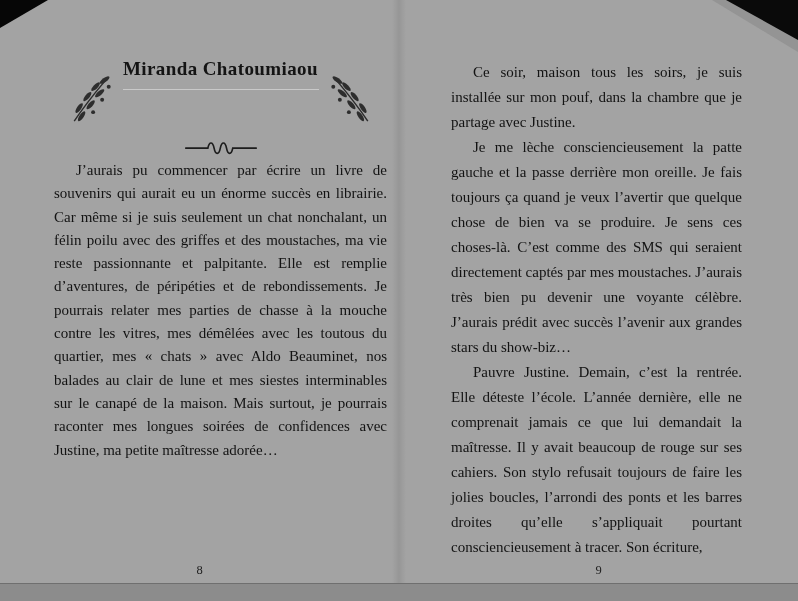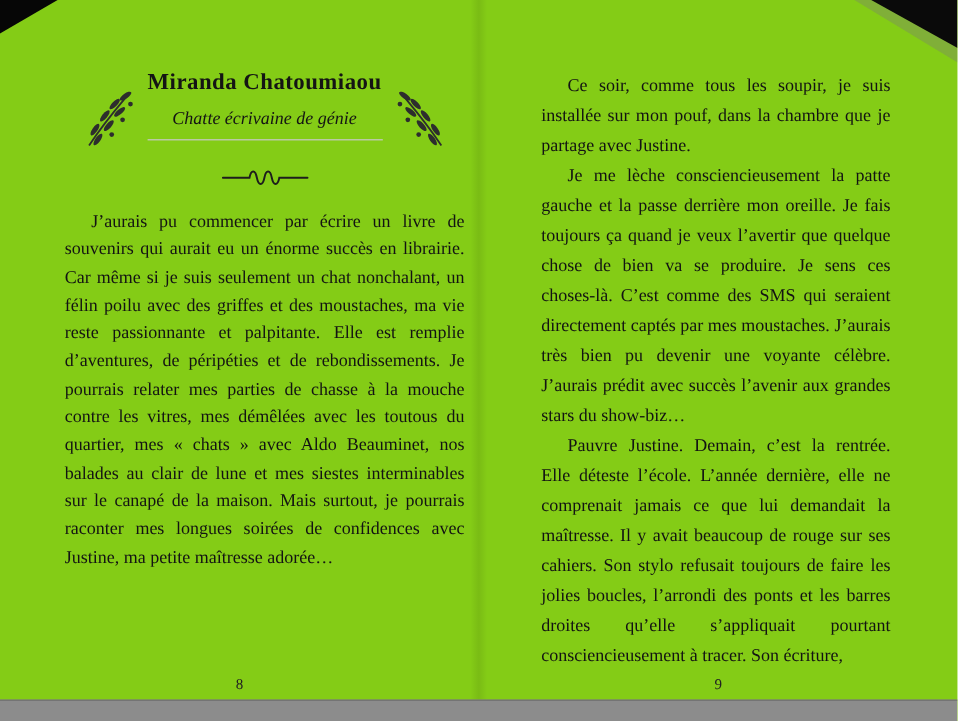--- a/index.html
+++ b/index.html
@@ -4,21 +4,21 @@
 <style>
   html, body {
     margin: 0;
     padding: 0;
     background: #ffffff;
   }
   .screen {
     position: relative;
     width: 798px;
     height: 601px;
-    background: #84cc16;
+    background: #a3a3a3;
     overflow: hidden;
     font-family: "Liberation Serif", serif;
     color: #141414;
   }
   
   .corner { position: absolute; width: 0; height: 0; }
   .corner.tl {
     top: 0; left: 0;
     border-top: 28px solid #060606;
     border-right: 48px solid transparent;
@@ -114,21 +114,21 @@
     margin-top: 14px;
   }
   
   .body p {
     margin: 0;
     font-size: 15px;
     text-align: justify;
     text-indent: 22px;
     color: #131313;
   }
-  .page-left .body { margin-top: 14px; }
+  .page-left .body { margin-top: 0; }
   .page-left .body p { line-height: 23.3px; }
   .page-right .body p { line-height: 25px; }
   .page-num {
     position: absolute;
     left: 0; right: 0;
     bottom: 5px;
     text-align: center;
     font-size: 12.5px;
     color: #222;
   }
@@ -157,21 +157,20 @@
                 <ellipse cx="16" cy="42" rx="7" ry="2.6" transform="rotate(-55 16 42)"></ellipse>
                 <ellipse cx="19" cy="52" rx="7" ry="2.6" transform="rotate(-55 19 52)"></ellipse>
                 <circle cx="52" cy="16" r="2.4"></circle>
                 <circle cx="44" cy="32" r="2.4"></circle>
                 <circle cx="33" cy="47" r="2.4"></circle>
               </g>
             </svg>
 
             <div class="header-text">
               <h1 class="title">Miranda Chatoumiaou</h1>
-              <div class="subtitle">Chatte écrivaine de génie</div>
               <div class="membership-rule"></div>
             </div>
 
             <svg class="branch branch-right" width="46" height="54" viewBox="0 0 56 62" aria-hidden="true">
               <path d="M50 6 C40 18 26 34 10 58" stroke="#2d2d2d" stroke-width="1.8" fill="none"></path>
               <g fill="#2d2d2d">
                 <ellipse cx="47" cy="8" rx="7" ry="2.6" transform="rotate(-35 47 8)"></ellipse>
                 <ellipse cx="36" cy="16" rx="7" ry="2.6" transform="rotate(-45 36 16)"></ellipse>
                 <ellipse cx="41" cy="24" rx="7" ry="2.6" transform="rotate(-40 41 24)"></ellipse>
                 <ellipse cx="26" cy="28" rx="7" ry="2.6" transform="rotate(-50 26 28)"></ellipse>
@@ -196,21 +195,21 @@
         <div class="body">
           <p>J’aurais pu commencer par écrire un livre de souvenirs qui aurait eu un énorme succès en librairie. Car même si je suis seulement un chat nonchalant, un félin poilu avec des griffes et des moustaches, ma vie reste passionnante et palpitante. Elle est remplie d’aventures, de péripéties et de rebondissements. Je pourrais relater mes parties de chasse à la mouche contre les vitres, mes démêlées avec les toutous du quartier, mes « chats » avec Aldo Beauminet, nos balades au clair de lune et mes siestes interminables sur le canapé de la maison. Mais surtout, je pourrais raconter mes longues soirées de confidences avec Justine, ma petite maîtresse adorée…</p>
         </div>
 
       </div>
       <div class="page-num">8</div>
     </section>
 
     <section class="page page-right">
       <div class="content body">
-        <p>Ce soir, comme tous les soupir, je suis installée sur mon pouf, dans la chambre que je partage avec Justine.</p>
+        <p>Ce soir, maison tous les soirs, je suis installée sur mon pouf, dans la chambre que je partage avec Justine.</p>
         <p>Je me lèche consciencieusement la patte gauche et la passe derrière mon oreille. Je fais toujours ça quand je veux l’avertir que quelque chose de bien va se produire. Je sens ces choses-là. C’est comme des SMS qui seraient directement captés par mes moustaches. J’aurais très bien pu devenir une voyante célèbre. J’aurais prédit avec succès l’avenir aux grandes stars du show-biz…</p>
         <p>Pauvre Justine. Demain, c’est la rentrée. Elle déteste l’école. L’année dernière, elle ne comprenait jamais ce que lui demandait la maîtresse. Il y avait beaucoup de rouge sur ses cahiers. Son stylo refusait toujours de faire les jolies boucles, l’arrondi des ponts et les barres droites qu’elle s’appliquait pourtant consciencieusement à tracer. Son écriture,</p>
       </div>
       <div class="page-num">9</div>
     </section>
 
   </div>
 
   <div class="gutter"></div>
 

